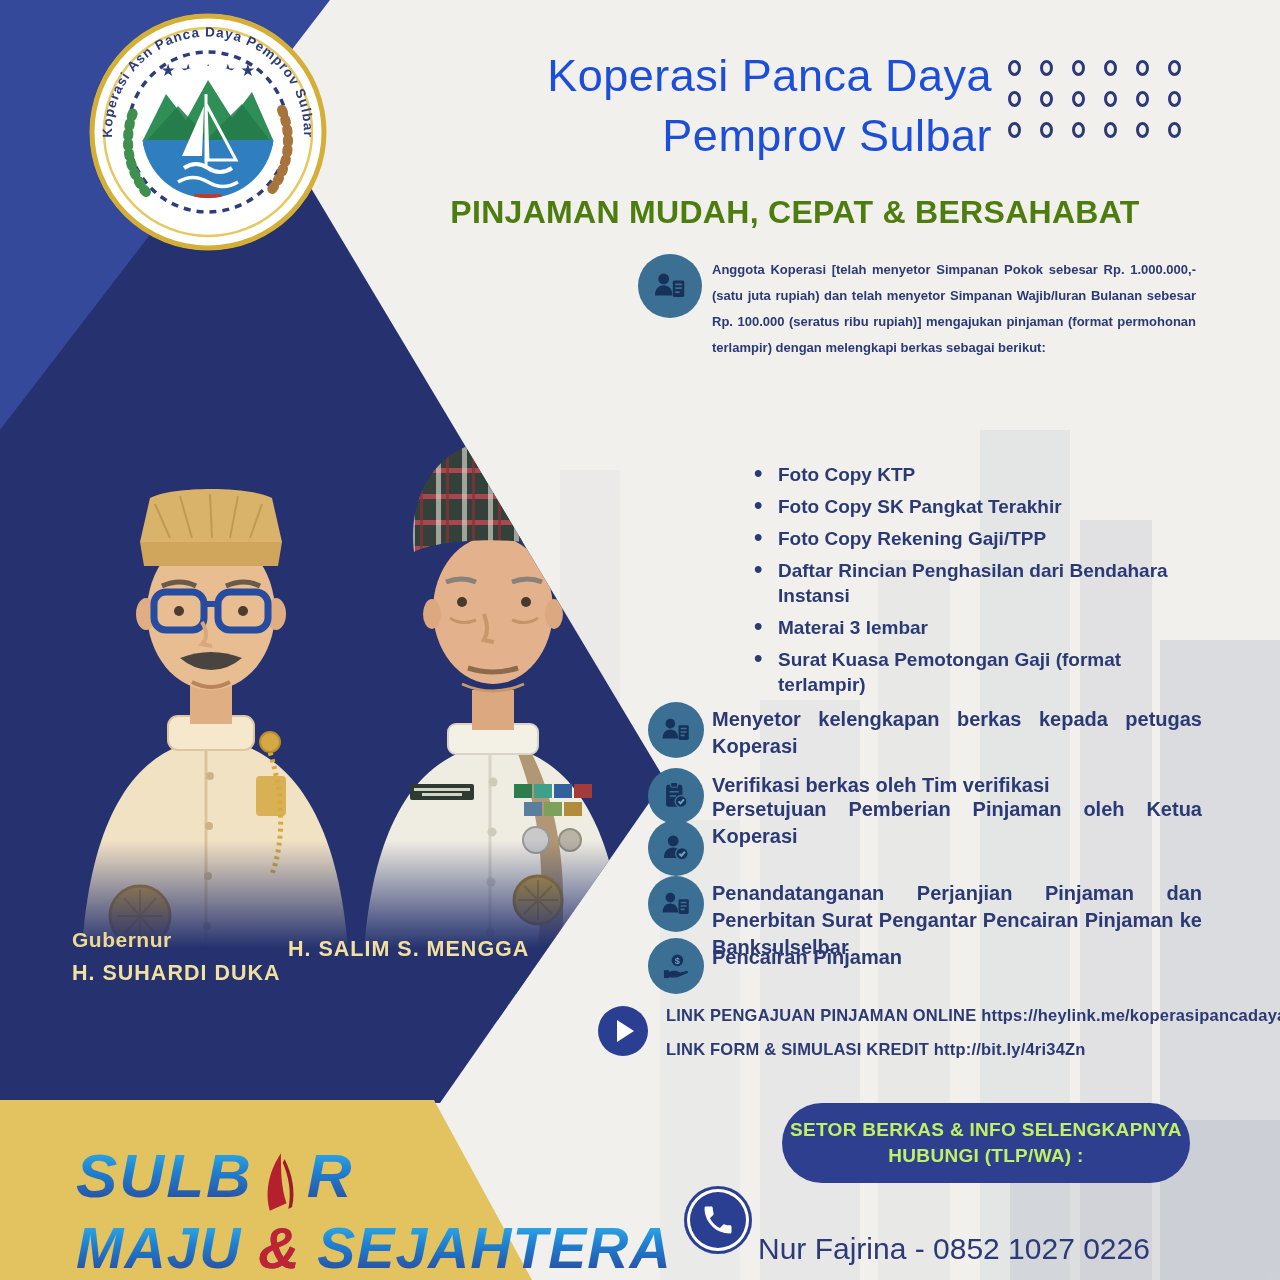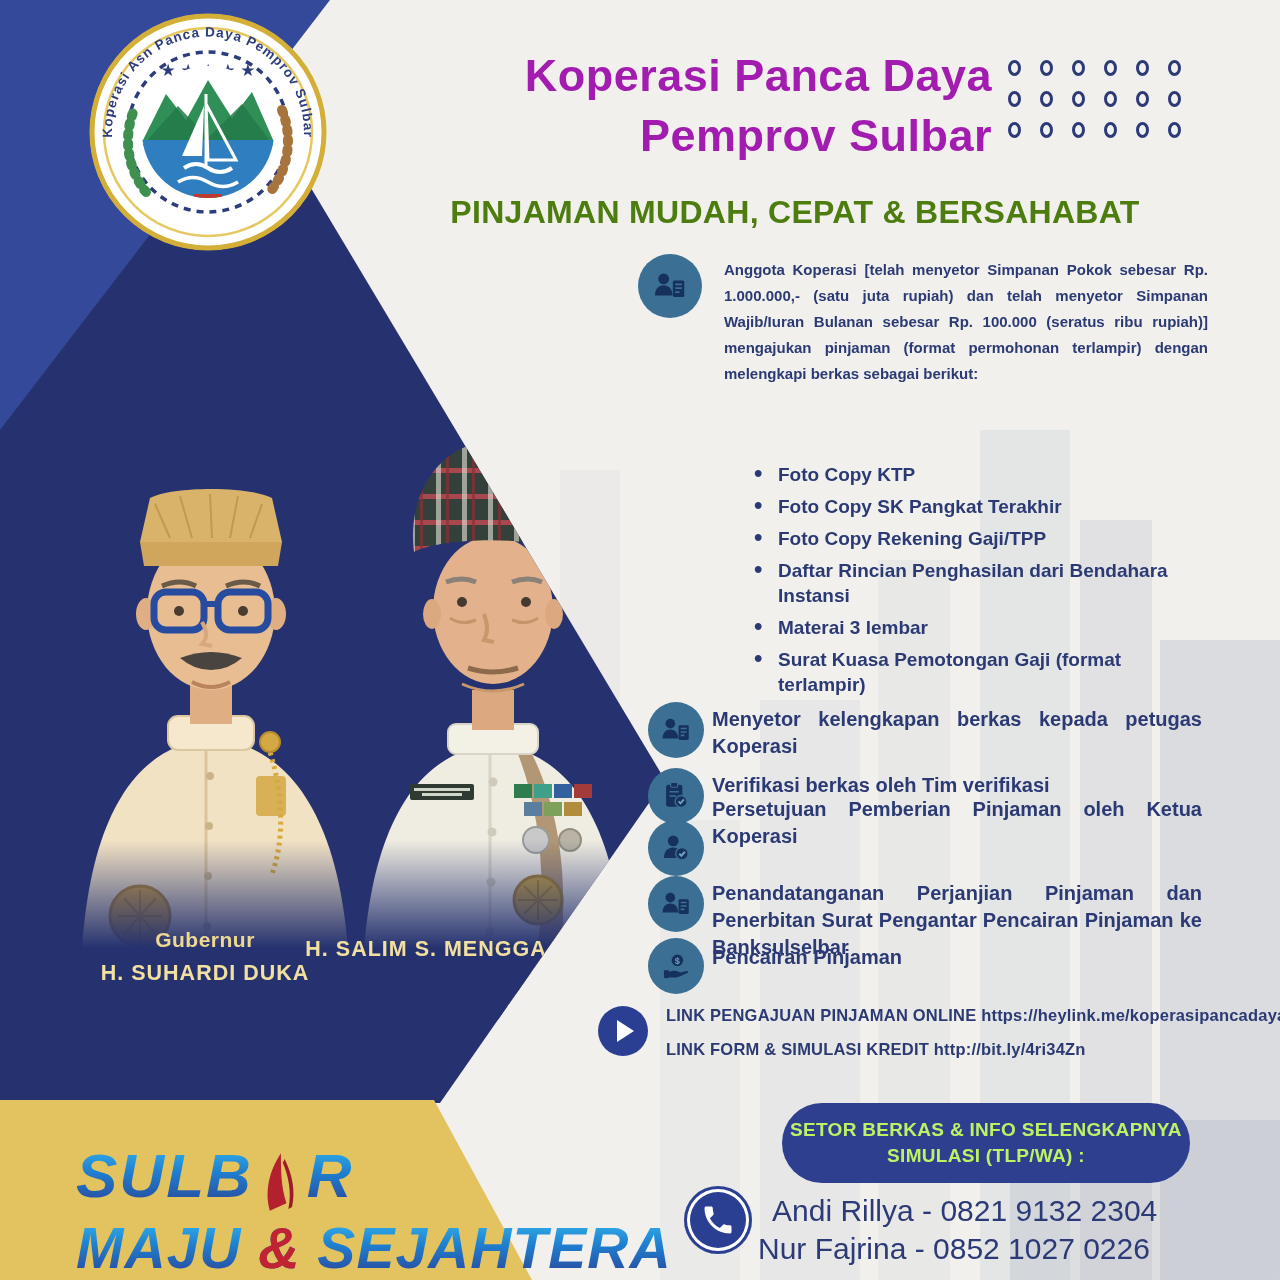--- a/index.html
+++ b/index.html
@@ -12,49 +12,49 @@
   .navy-wrap{position:absolute;inset:0;
     clip-path:polygon(0px 120px,250px 120px,311px 188px,665px 780px,440px 1103px,0px 1103px);}
   .navy-bg{position:absolute;inset:0;background:#25326f;}
   .photo-fade{position:absolute;left:0;top:840px;width:680px;height:180px;
     background:linear-gradient(180deg,rgba(37,50,111,0) 0%,#25326f 60%);}
   .blue-tri{position:absolute;inset:0;background:#34499a;
     clip-path:polygon(0 0,330px 0,0 430px);}
   .yellow-shape{position:absolute;inset:0;background:#e2c360;
     clip-path:polygon(0 1100px,434px 1100px,532px 1280px,0 1280px);}
   
-  .title{left:400px;top:46px;width:592px;text-align:right;color:#a21caf;
-    font-size:45px;font-weight:700;line-height:60px;letter-spacing:.5px;}
+  .title{left:400px;top:46px;width:592px;text-align:right;color:#1d4ed8;
+    font-size:45px;font-weight:400;line-height:60px;letter-spacing:.5px;}
   .dots{left:1008px;top:60px;width:200px;}
   .dots .row{display:flex;gap:19px;margin-bottom:15px;}
   .dot{width:13px;height:16px;border:3.5px solid #2c3a7a;border-radius:50%;box-sizing:border-box;display:block;}
   .tagline{left:370px;top:194px;width:850px;text-align:center;color:#4d7c0f;
     font-size:32px;font-weight:800;letter-spacing:.3px;}
   
   .sicon{border-radius:50%;background:#3b6f94;display:flex;align-items:center;justify-content:center;}
   .intro-icon{left:638px;top:254px;width:64px;height:64px;}
-  .intro-text{left:712px;top:257px;width:484px;color:#2b3a74;font-size:15px;
-    font-weight:600;line-height:26px;text-align:justify;margin-left:12px;}
+  .intro-text{left:712px;top:257px;width:484px;color:#2b3a74;font-size:13px;
+    font-weight:600;line-height:26px;text-align:justify;}
   
   .reqs{left:740px;top:450px;width:452px;margin:12px;padding:0;list-style:none;}
   .reqs li{position:relative;padding-left:26px;color:#2b3a74;font-size:19px;
     font-weight:600;line-height:25px;margin-bottom:7px;}
   .reqs li:before{content:"\2022";position:absolute;left:2px;top:-2px;font-size:24px;color:#2b3a74;}
   
   .step-icon{width:56px;height:56px;}
   .step-text{color:#2b3a74;font-size:20px;font-weight:600;line-height:27px;
     text-align:justify;width:490px;}
   
   .play{left:598px;top:1006px;width:50px;height:50px;border-radius:50%;background:#2b3f92;
     display:flex;align-items:center;justify-content:center;}
   .play-tri{width:0;height:0;border-left:17px solid #fff;border-top:11px solid transparent;
     border-bottom:11px solid transparent;margin-left:4px;}
   .linkline{color:#2c3a74;font-size:16.5px;font-weight:700;letter-spacing:.2px;white-space:nowrap;}
   
-  .cap{text-align:center;}
+  .cap{}
   .cap .ctitle{color:#eed892;font-size:21px;font-weight:600;letter-spacing:.5px;}
   .cap .cname{color:#f2e0a0;font-size:21.5px;font-weight:700;letter-spacing:1px;margin-top:9px;}
   
   .pill{left:782px;top:1103px;width:408px;height:80px;border-radius:40px;background:#2e3f90;
     display:flex;flex-direction:column;align-items:center;justify-content:center;gap:4px;}
   .pill div{color:#bef264;font-size:19px;font-weight:700;letter-spacing:.3px;}
   .phone-circle{left:684px;top:1186px;width:68px;height:68px;border-radius:50%;background:#2b3f92;
     box-shadow:inset 0 0 0 3px #2b3f92, inset 0 0 0 6px #ffffff;
     display:flex;align-items:center;justify-content:center;}
   .contact-line{color:#2c3a78;font-size:30px;font-weight:500;line-height:38px;white-space:nowrap;}
@@ -332,23 +332,22 @@
         </svg>
         <span class="grad-text">R</span>
     </div>
     <div class="sul-line2 grad-text">
       <span>MAJU </span><span class="amp">&amp;</span><span> SEJAHTERA</span>
     </div>
   </div>
 
   <div class="abs pill">
     <div>SETOR BERKAS &amp; INFO SELENGKAPNYA</div>
-    <div>SIMULASI (TLP/WA) :</div>
+    <div>HUBUNGI (TLP/WA) :</div>
   </div>
   <div class="abs phone-circle">
     <svg width="36" height="36" viewBox="0 0 24 24">
         <path d="M6.62 10.79c1.44 2.83 3.76 5.14 6.59 6.59l2.2-2.2c.27-.27.67-.36 1.02-.24 1.12.37 2.33.57 3.57.57.55 0 1 .45 1 1V20c0 .55-.45 1-1 1-9.39 0-17-7.61-17-17 0-.55.45-1 1-1h3.5c.55 0 1 .45 1 1 0 1.25.2 2.45.57 3.57.11.35.03.74-.25 1.02l-2.2 2.2z" fill="#ffffff"></path>
       </svg>
   </div>
-  <div class="abs contact-line" style="left:772px;top:1192px;">Andi Rillya - 0821 9132 2304</div>
   <div class="abs contact-line" style="left:758px;top:1230px;">Nur Fajrina - 0852 1027 0226</div>
 
 </div>
 
 </body></html>

